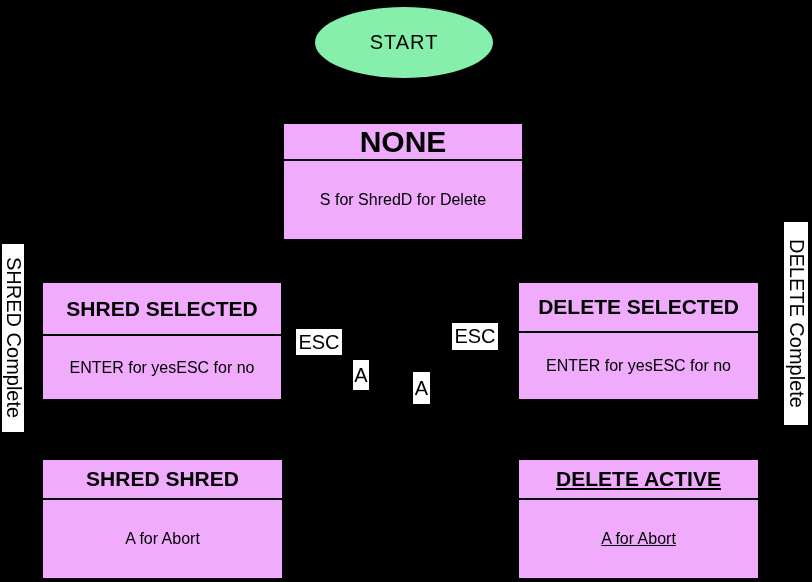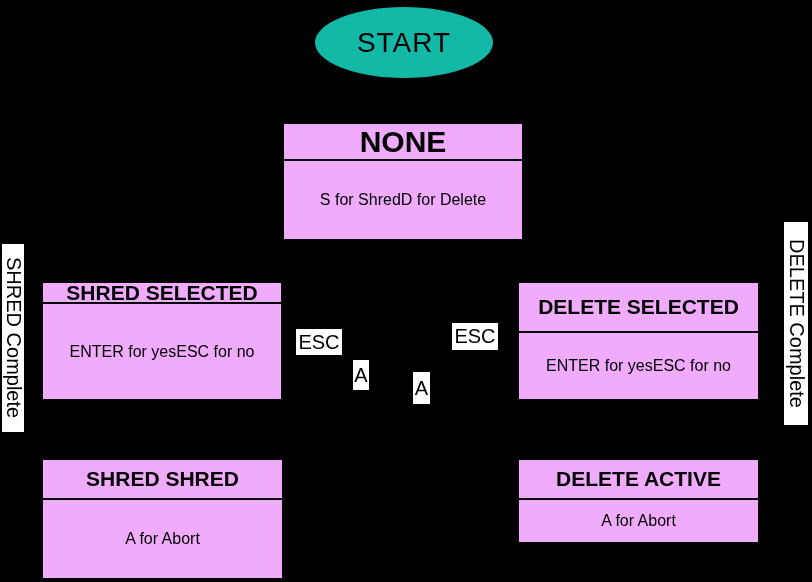--- a/index.html
+++ b/index.html
@@ -11,24 +11,24 @@
     font-family: "Liberation Sans", sans-serif;
     color: #000000;
     overflow: hidden;
   }
 
   
   .start-node {
     position: absolute;
     left: 315px; top: 7px;
     width: 178px; height: 71px;
-    background: #14b8a6;
+    background: #86efac;
     border-radius: 50%;
     display: flex; align-items: center; justify-content: center;
-    font-size: 28px;
+    font-size: 20px;
     letter-spacing: 1px;
   }
 
   
   .state {
     position: absolute;
     background: #f0abfc;
     display: flex;
     flex-direction: column;
   }
@@ -51,27 +51,27 @@
     justify-content: center;
     font-size: 16px;
     line-height: 28px;
     text-align: center;
   }
 
   #state-none            { left: 284px; top: 124px; width: 238px; height: 115px; }
   #state-none .state-title { height: 35px; font-size: 30px; }
 
   #state-shred-selected  { left: 43px;  top: 283px; width: 238px; height: 116px; }
-  #state-shred-selected .state-title  { height: 19px; }
+  #state-shred-selected .state-title  { height: 51px; }
   #state-delete-selected { left: 519px; top: 283px; width: 239px; height: 116px; }
   #state-delete-selected .state-title { height: 48px; }
 
   #state-shred-active    { left: 43px;  top: 460px; width: 239px; height: 118px; }
   #state-shred-active .state-title    { height: 38px; }
-  #state-delete-active   { left: 519px; top: 460px; width: 239px; height: 82px; }
+  #state-delete-active   { left: 519px; top: 460px; width: 239px; height: 118px; text-decoration: underline; }
   #state-delete-active .state-title   { height: 38px; }
 
   
   .edge-label {
     position: absolute;
     background: #ffffff;
     display: flex; align-items: center; justify-content: center;
     font-size: 20px;
     margin-top: 27px;
   }

